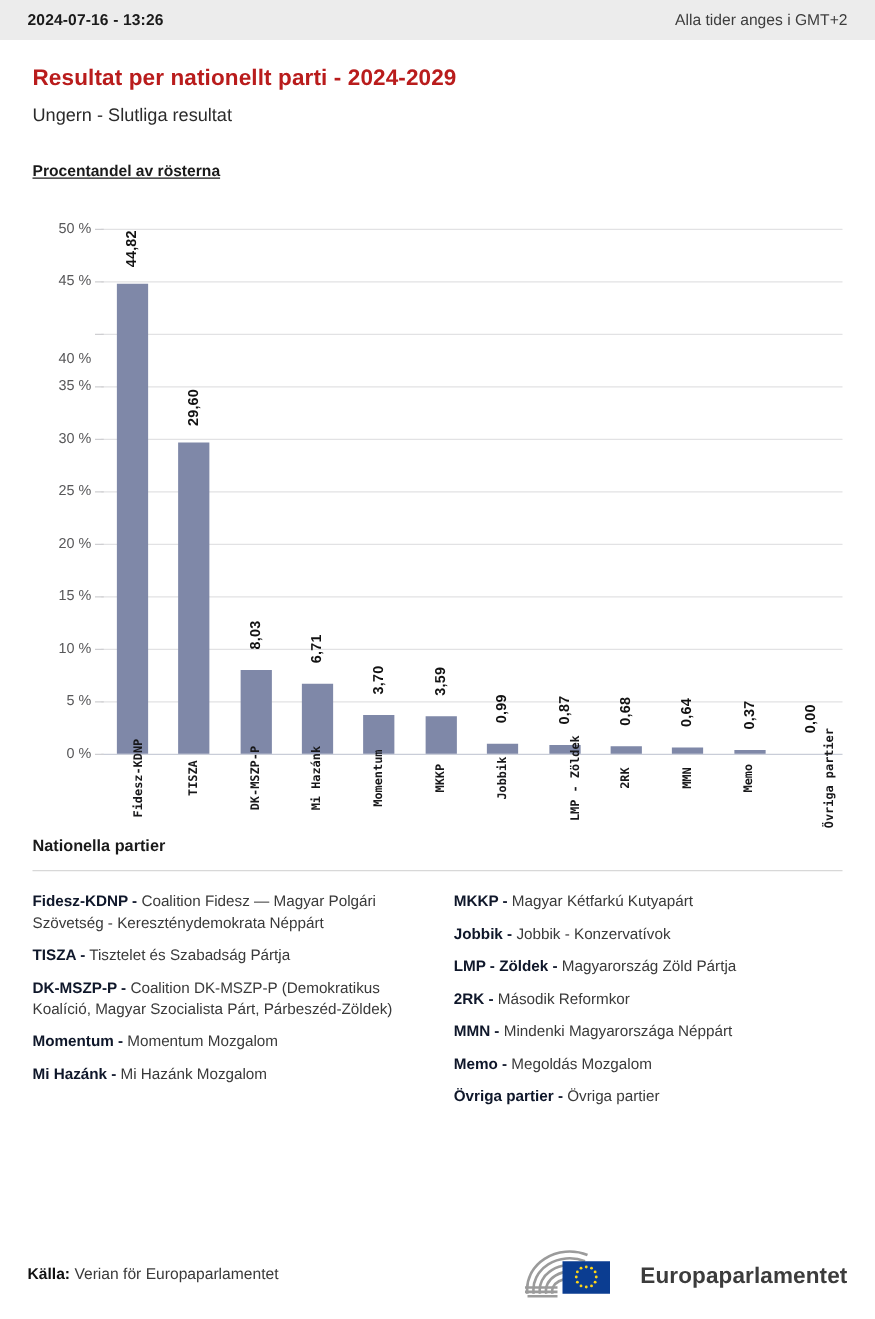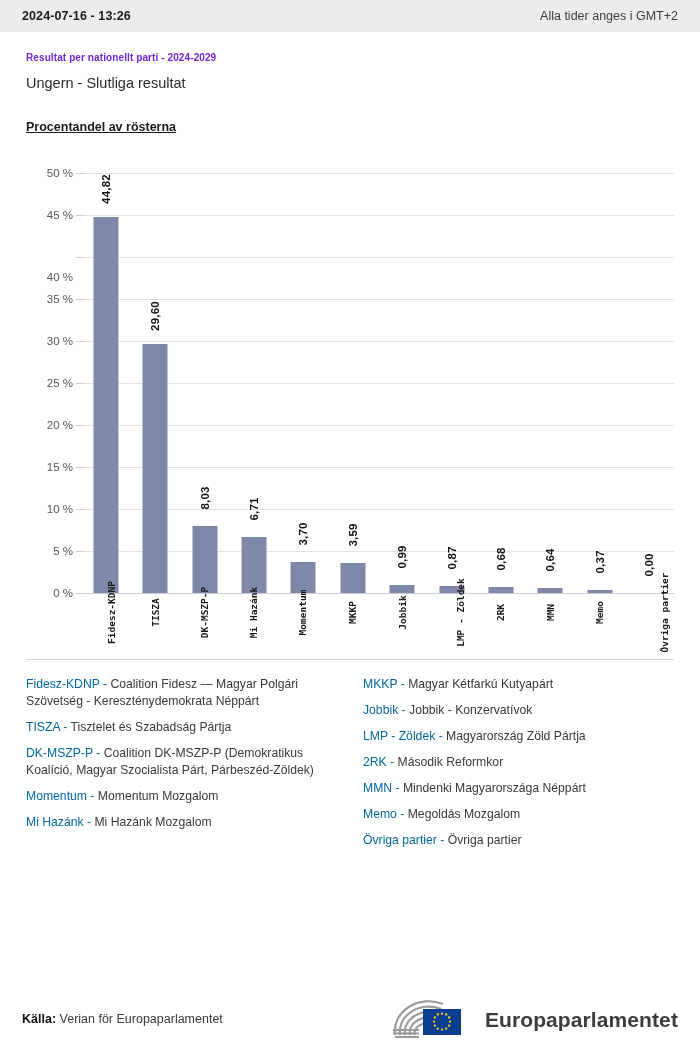--- a/index.html
+++ b/index.html
@@ -30,23 +30,23 @@
     letter-spacing: .1px;
   }
   .topbar-tz {
     font-size: 12.5px;
     color: #3d3d3d;
   }
 
   
   .titles { padding: 20px 26px 0 26px; }
   .main-title {
-    font-size: 10px;
-    font-weight: bold;
-    color: #6d28d9;
+    font-size: 18px;
+    font-weight: bold;
+    color: #b91c1c;
     letter-spacing: .1px;
     margin: 0;
   }
   .sub-title {
     font-size: 14.5px;
     font-weight: normal;
     color: #2b2b2b;
     margin: 12px 0 0 0;
   }
 
@@ -164,22 +164,22 @@
     gap: 26px;
   }
   .legend-col { width: 50%; }
   .legend-item {
     font-size: 12.2px;
     line-height: 17px;
     color: #3a3a3a;
     margin-bottom: 9px;
   }
   .legend-item b {
-    color: #0369a1;
-    font-weight: normal;
+    color: #0f172a;
+    font-weight: bold;
   }
 
   
   .footer {
     position: absolute;
     left: 0; right: 0; bottom: 0;
     height: 72px;
     padding: 0 22px;
     display: flex;
     align-items: center;
@@ -192,21 +192,21 @@
   .logo {
     position: absolute;
     right: 22px;
     bottom: 14px;
     display: flex;
     align-items: center;
     gap: 8px;
   }
   .logo-mark { width: 88px; height: 42px; display:block; }
   .logo-text {
-    font-size: 21px;
+    font-size: 18px;
     font-weight: bold;
     color: #3c3c3c;
     letter-spacing: .1px;
   }
 </style>
 </head>
 <body>
 
 <div class="topbar">
   <div class="topbar-date">2024-07-16 - 13:26</div>
@@ -320,20 +320,21 @@
         <div class="xlabel" style="left: 345.125px;"><span style="margin-top: 5.5px;">LMP - Zöldek</span></div>
         <div class="xlabel" style="left: 394.542px;"><span style="margin-top: 5.5px;">2RK</span></div>
         <div class="xlabel" style="left: 443.958px;"><span style="margin-top: 5.5px;">MMN</span></div>
         <div class="xlabel" style="left: 493.375px;"><span style="margin-top: 5.5px;">Memo</span></div>
         <div class="xlabel" style="left: 542.792px;"><span style="margin-top: 5.5px;">Övriga partier</span></div>
       </div>
   </div>
 </div>
 
 <div class="legend">
+  <div class="legend-title">Nationella partier</div>
   <div class="legend-rule"></div>
   <div class="legend-cols">
     <div class="legend-col" id="legend-left">
         <div class="legend-item"><b>Fidesz-KDNP -</b><span> Coalition Fidesz — Magyar Polgári Szövetség - Kereszténydemokrata Néppárt</span></div>
         <div class="legend-item"><b>TISZA -</b><span> Tisztelet és Szabadság Pártja</span></div>
         <div class="legend-item"><b>DK-MSZP-P -</b><span> Coalition DK-MSZP-P (Demokratikus Koalíció, Magyar Szocialista Párt, Párbeszéd-Zöldek)</span></div>
         <div class="legend-item"><b>Momentum -</b><span> Momentum Mozgalom</span></div>
         <div class="legend-item"><b>Mi Hazánk -</b><span> Mi Hazánk Mozgalom</span></div>
       </div>
     <div class="legend-col" id="legend-right">

